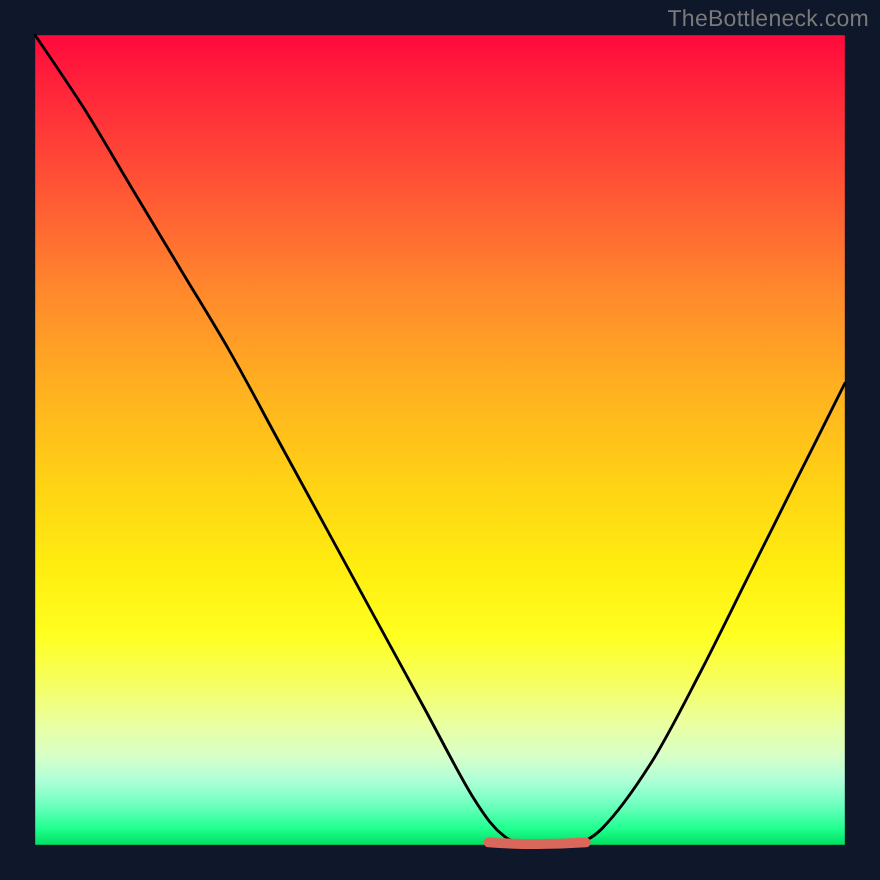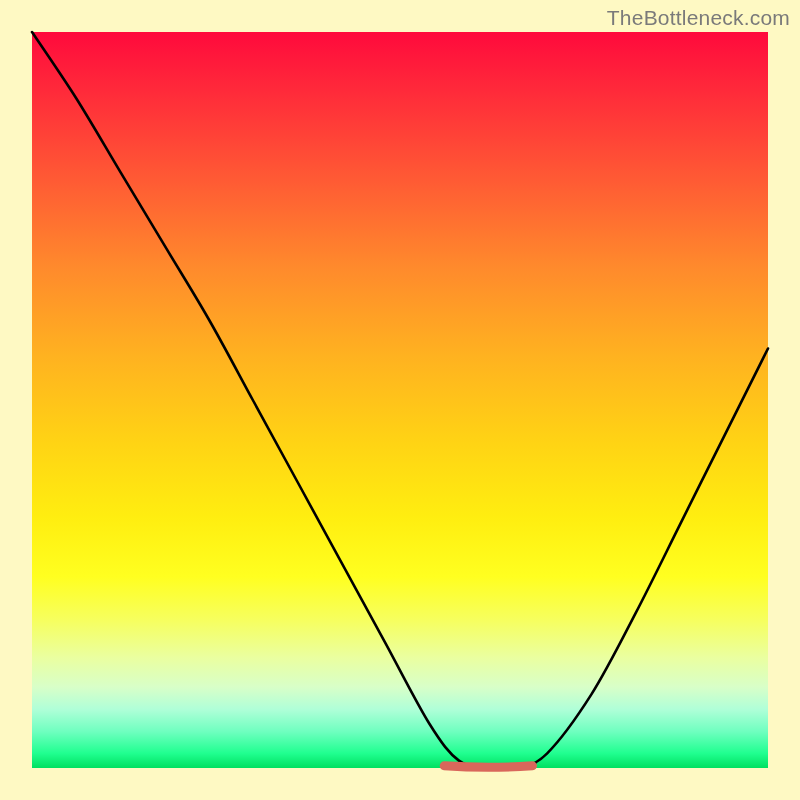--- a/index.html
+++ b/index.html
@@ -8,21 +8,21 @@
     width: 800px;
     height: 800px;
     background: #000;
     overflow: hidden;
     font-family: Arial, Helvetica, sans-serif;
   }
   .frame {
     position: relative;
     width: 800px;
     height: 800px;
-    background: #fef9c3;
+    background: #0f172a;
   }
   .gradient {
     position: absolute;
     left: 32px;
     top: 32px;
     width: 736px;
     height: 736px;
     background: linear-gradient(to bottom,
       #ff0a3c 0%,
       #ff2a3a 8%,

